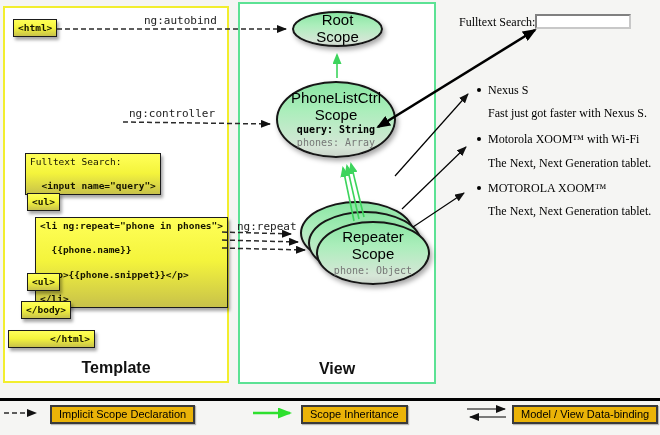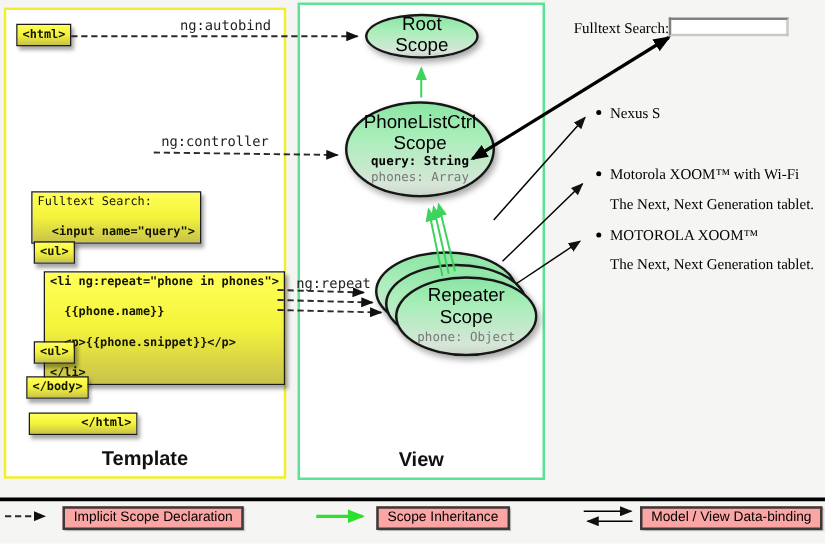--- a/index.html
+++ b/index.html
@@ -36,21 +36,21 @@
   
   .view-text{position:absolute;font-family:"Liberation Serif",serif;font-size:12px;color:#000;white-space:nowrap;}
   #view-search-input{position:absolute;left:535px;top:14px;width:88px;height:11px;
     border:2px solid;border-color:#808080 #c8c8c8 #c8c8c8 #808080;background:#fff;
     font-size:10px;padding:0 2px;z-index:4;}
   .bullet{position:absolute;width:4px;height:4px;border-radius:50%;background:#000;}
 
   
   #separator{position:absolute;left:0;top:398px;width:660px;height:3px;background:#000;}
   .legend-box{position:absolute;top:405px;height:15px;line-height:15px;border:2px solid #3a3a3a;
-    background:#fca5a5;box-shadow:1px 1px 1px rgba(0,0,0,.25);
+    background:#eab308;box-shadow:1px 1px 1px rgba(0,0,0,.25);
     font-size:11px;color:#000;text-align:center;padding:0 7px;white-space:nowrap;}
 
   #arrow-layer{position:absolute;left:0;top:0;z-index:6;pointer-events:none;}
   .dash{stroke:#2a2a2a;stroke-width:1.5;stroke-dasharray:5,3;fill:none;}
   .thin{stroke:#000;stroke-width:1.2;fill:none;}
   .thick{stroke:#000;stroke-width:2.6;fill:none;}
   .green{stroke:#3cd45c;stroke-width:1.6;fill:none;}
   .greenbig{stroke:#2ee02e;stroke-width:2.6;fill:none;}
 </style>
 </head>
@@ -75,21 +75,21 @@
 
   <div class="code-box" style="left:35px;top:217px;"><span>&lt;li ng:repeat="phone in phones"&gt;</span><br>
 <span>  {{phone.name}}</span><br>
 <span>  &lt;p&gt;{{phone.snippet}}&lt;/p&gt;</span><br>
 <span>&lt;/li&gt;</span></div>
 
   <div class="code-box" style="left:27px;top:273px;">&lt;ul&gt;</div>
 
   <div class="code-box" style="left:21px;top:301px;">&lt;/body&gt;</div>
 
-  <div class="code-box" style="left:23px;top:330px;padding-left:41px;">&lt;/html&gt;</div>
+  <div class="code-box" style="left:8px;top:330px;padding-left:41px;">&lt;/html&gt;</div>
 
   <div class="ng-label" style="left:144px;top:14px;">ng:autobind</div>
   <div class="ng-label" style="left:129px;top:107px;">ng:controller</div>
   <div class="ng-label" style="left:237px;top:220px;">ng:repeat</div>
 
   <div class="scope" style="left:292px;top:11px;width:87px;height:32px;">
     <div class="title">
       <span>Root</span><br>
       <span>Scope</span>
     </div>
@@ -115,20 +115,21 @@
   </div>
 
   <div class="view-text" style="left:459px;top:15px;">Fulltext Search:</div>
   <input id="view-search-input" type="text" value="" style="">
 
   <span class="bullet" style="left:477px;top:88px;"></span>
   <span class="bullet" style="left:477px;top:137px;"></span>
   <span class="bullet" style="left:477px;top:186px;"></span>
 
   <div class="view-text" style="left:488px;top:83px;">Nexus S</div>
+  <div class="view-text" style="left:488px;top:106px;">Fast just got faster with Nexus S.</div>
   <div class="view-text" style="left:488px;top:132px;">Motorola XOOM™ with Wi-Fi</div>
   <div class="view-text" style="left:488px;top:156px;">The Next, Next Generation tablet.</div>
   <div class="view-text" style="left:488px;top:181px;">MOTOROLA XOOM™</div>
   <div class="view-text" style="left:488px;top:204px;">The Next, Next Generation tablet.</div>
 
   <div id="separator"></div>
   <div class="legend-box" style="left:50px;">Implicit Scope Declaration</div>
   <div class="legend-box" style="left:301px;">Scope Inheritance</div>
   <div class="legend-box" style="left:512px;">Model / View Data-binding</div>
 

